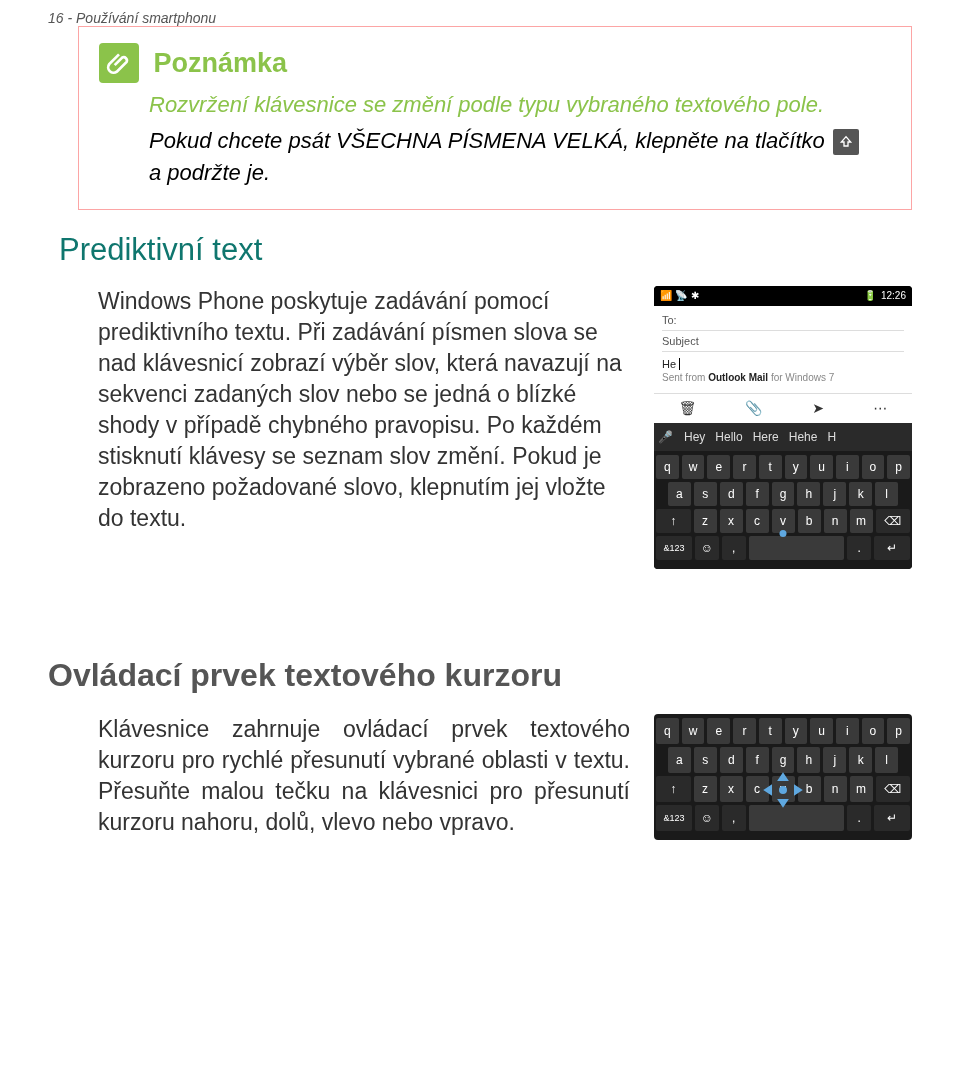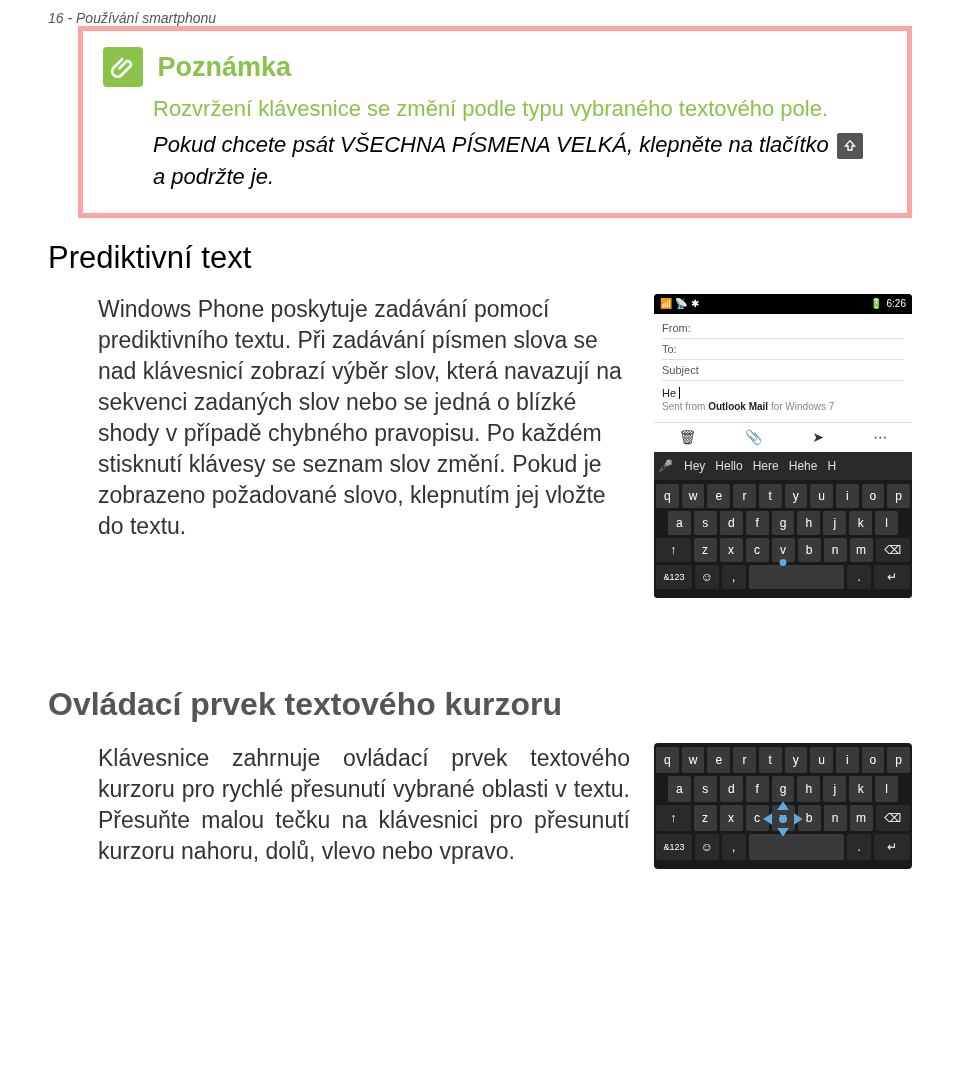--- a/index.html
+++ b/index.html
@@ -11,21 +11,21 @@
     color: #333;
     position: relative;
     padding: 10px 48px 40px 48px;
   }
   .page-header {
     font-size: 14px;
     font-style: italic;
     color: #555;
   }
   .note-box {
-    border: 5px solid #fca5a5;
+    border: 1px solid #fca5a5;
     margin: 0 0 20px 30px;
     padding: 16px 32px 20px 20px;
     position: relative;
   }
   .note-icon {
     width: 40px; height: 40px;
     background: #8bc34a;
     border-radius: 4px;
     display: inline-flex;
     align-items: center;
@@ -37,40 +37,41 @@
   .note-title {
     display: inline-block;
     color: #8bc34a;
     font-size: 27px;
     font-weight: bold;
     vertical-align: middle;
   }
   .note-line {
     color: #8bc34a;
     font-size: 22px;
+    font-style: italic;
     line-height: 1.45;
     margin-top: 6px;
     margin-left: 50px;
   }
   .note-line2 { margin-left: 50px; color:#000000; font-size:22px; font-style:italic; line-height:1.45; margin-top:4px;}
   .inline-icon-box {
     display: inline-flex;
     width: 26px; height: 26px;
     background: #555;
     border-radius: 2px;
     align-items: center; justify-content: center;
     vertical-align: middle;
     margin: 0 2px;
   }
   .inline-icon-box svg { width:16px; height:16px; stroke:#fff; fill:none; stroke-width:2;}
   h2.section {
-    color: #000000;
+    color: #0f766e;
     font-size: 31px;
     font-weight: normal;
-    margin: 22px 0 18px 0;
+    margin: 22px 0 18px 11px;
   }
   h2.section-dark {
     color: #555;
     font-size: 32px;
     font-weight: bold;
     margin: 88px 0 20px 0;
   }
   .two-col {
     display: flex;
     gap: 24px;
@@ -205,28 +206,24 @@
 
   <div class="phone-mock">
     <div class="status-bar">
       <div class="status-left">
         <span>📶</span>
         <span>📡</span>
         <span>✱</span>
       </div>
       <div class="status-right">
         <span>🔋</span>
-        <span>6:26</span>
+        <span>12:26</span>
       </div>
     </div>
     <div class="compose">
-      <div class="compose-row">
-          <span class="label">From:</span>
-          <span class="val"></span>
-        </div>
       <div class="compose-row">
           <span class="label">To:</span>
           <span class="val"></span>
         </div>
       <div class="compose-row">
           <span class="label">Subject</span>
         </div>
       <div class="compose-body"><span>He</span><span style="border-right:1px solid #000;">&nbsp;</span></div>
       <div class="compose-sent">
         <span>Sent from </span><b>Outlook Mail</b><span> for Windows 7</span>

